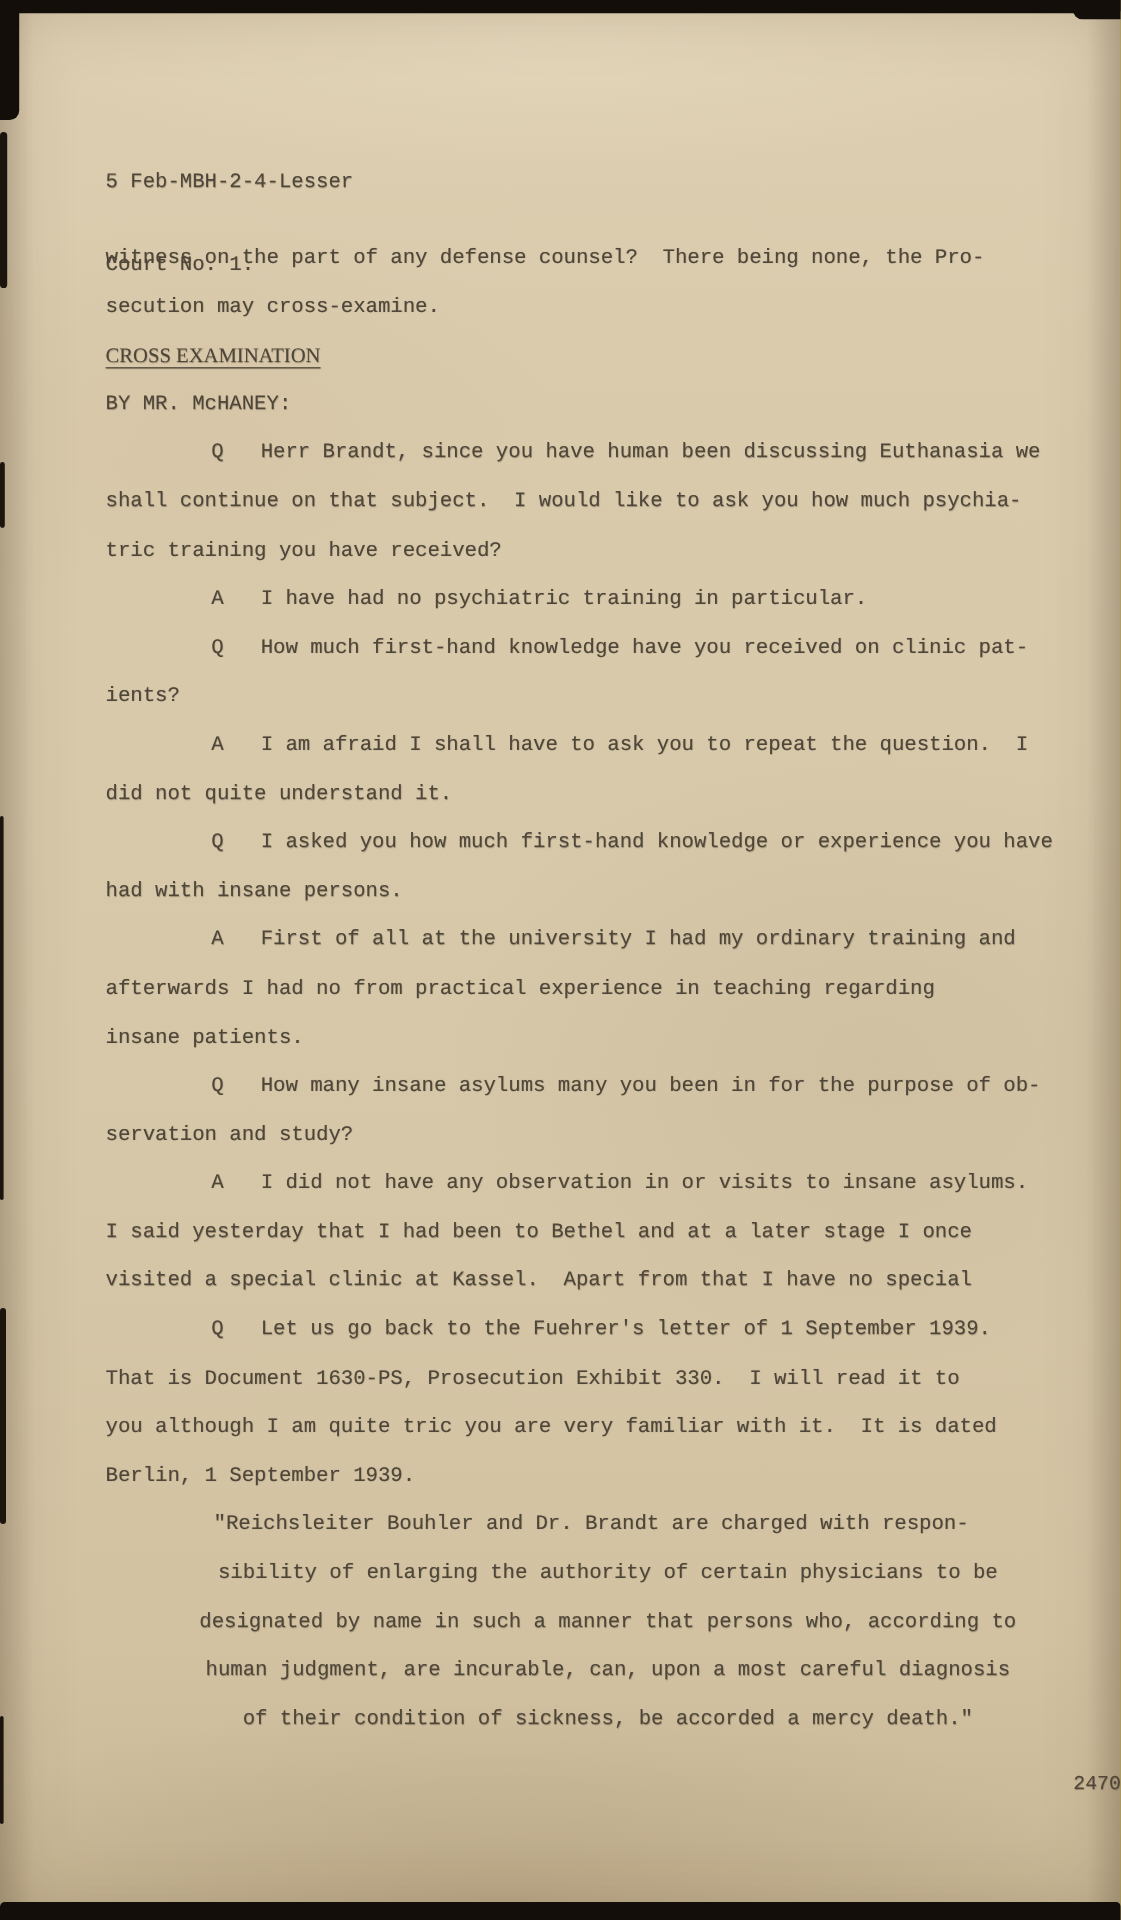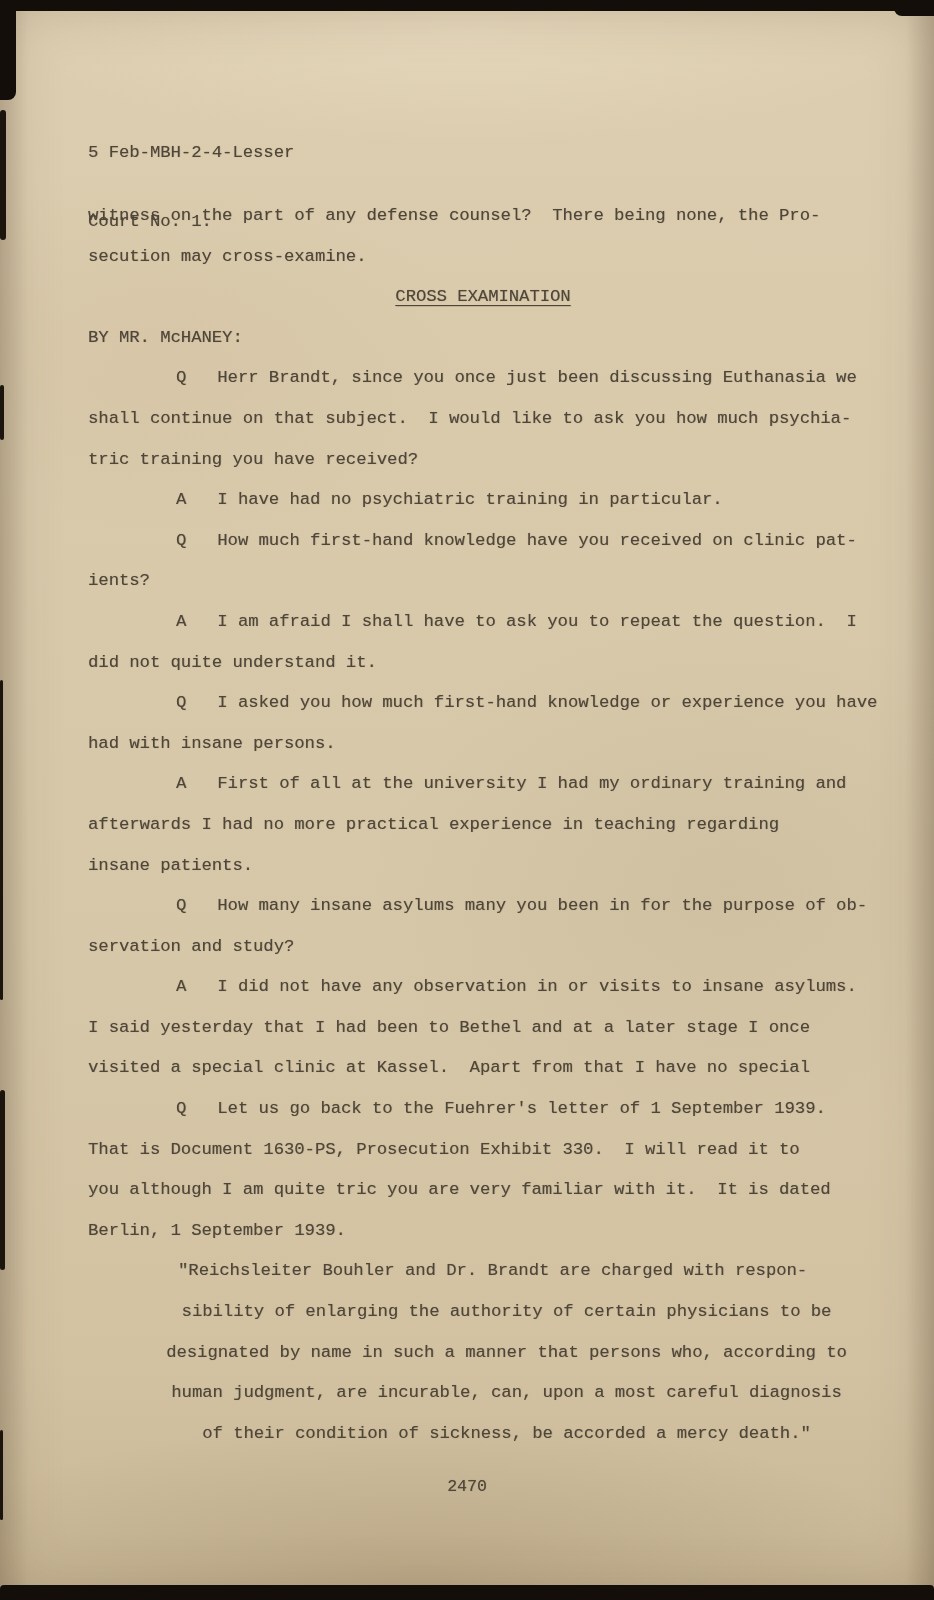--- a/index.html
+++ b/index.html
@@ -63,28 +63,28 @@
     line-height: 40.6px;
   }
   .line {
     white-space: pre;
     min-height: 40.6px;
   }
   .ind0 { padding-left: 0; }
   .ind1 { padding-left: 88px; }
   .ind2 { padding-left: 47px; text-align: center; }
   .ind3 { padding-left: 90px; }
-  .center { text-align: center; padding-left: 0; }
+  .center { padding-left: 0; font-family: Liberation Serif, serif; }
   .underline { text-decoration: underline; text-underline-offset: 4px; }
   #page-number {
     position: absolute;
     left: 0;
     top: 1477px;
     width: 934px;
-    text-align: center;
+    text-align: right;
     font-size: 16.5px;
   }
 </style>
 </head>
 <body>
 
 <div id="scan">
   <div id="paper"></div>
 
   <div id="edge-top" class="edge"></div>
@@ -100,32 +100,32 @@
   <div id="doc-header" class="tw">
     <div>5 Feb-MBH-2-4-Lesser</div>
     <div>Court No. 1.</div>
   </div>
 
   <div id="doc-body" class="tw">
       <div class="line ind0">witness on the part of any defense counsel?  There being none, the Pro-</div>
       <div class="line ind0">secution may cross-examine.</div>
       <div class="line ind0 center underline">CROSS EXAMINATION</div>
       <div class="line ind0">BY MR. McHANEY:</div>
-      <div class="line ind1">Q   Herr Brandt, since you once just been discussing Euthanasia we</div>
+      <div class="line ind1">Q   Herr Brandt, since you have human been discussing Euthanasia we</div>
       <div class="line ind0">shall continue on that subject.  I would like to ask you how much psychia-</div>
       <div class="line ind0">tric training you have received?</div>
       <div class="line ind1">A   I have had no psychiatric training in particular.</div>
       <div class="line ind1">Q   How much first-hand knowledge have you received on clinic pat-</div>
       <div class="line ind0">ients?</div>
       <div class="line ind1">A   I am afraid I shall have to ask you to repeat the question.  I</div>
       <div class="line ind0">did not quite understand it.</div>
       <div class="line ind1">Q   I asked you how much first-hand knowledge or experience you have</div>
       <div class="line ind0">had with insane persons.</div>
       <div class="line ind1">A   First of all at the university I had my ordinary training and</div>
-      <div class="line ind0">afterwards I had no more practical experience in teaching regarding</div>
+      <div class="line ind0">afterwards I had no from practical experience in teaching regarding</div>
       <div class="line ind0">insane patients.</div>
       <div class="line ind1">Q   How many insane asylums many you been in for the purpose of ob-</div>
       <div class="line ind0">servation and study?</div>
       <div class="line ind1">A   I did not have any observation in or visits to insane asylums.</div>
       <div class="line ind0">I said yesterday that I had been to Bethel and at a later stage I once</div>
       <div class="line ind0">visited a special clinic at Kassel.  Apart from that I have no special</div>
       <div class="line ind1">Q   Let us go back to the Fuehrer's letter of 1 September 1939.</div>
       <div class="line ind0">That is Document 1630-PS, Prosecution Exhibit 330.  I will read it to</div>
       <div class="line ind0">you although I am quite tric you are very familiar with it.  It is dated</div>
       <div class="line ind0">Berlin, 1 September 1939.</div>

